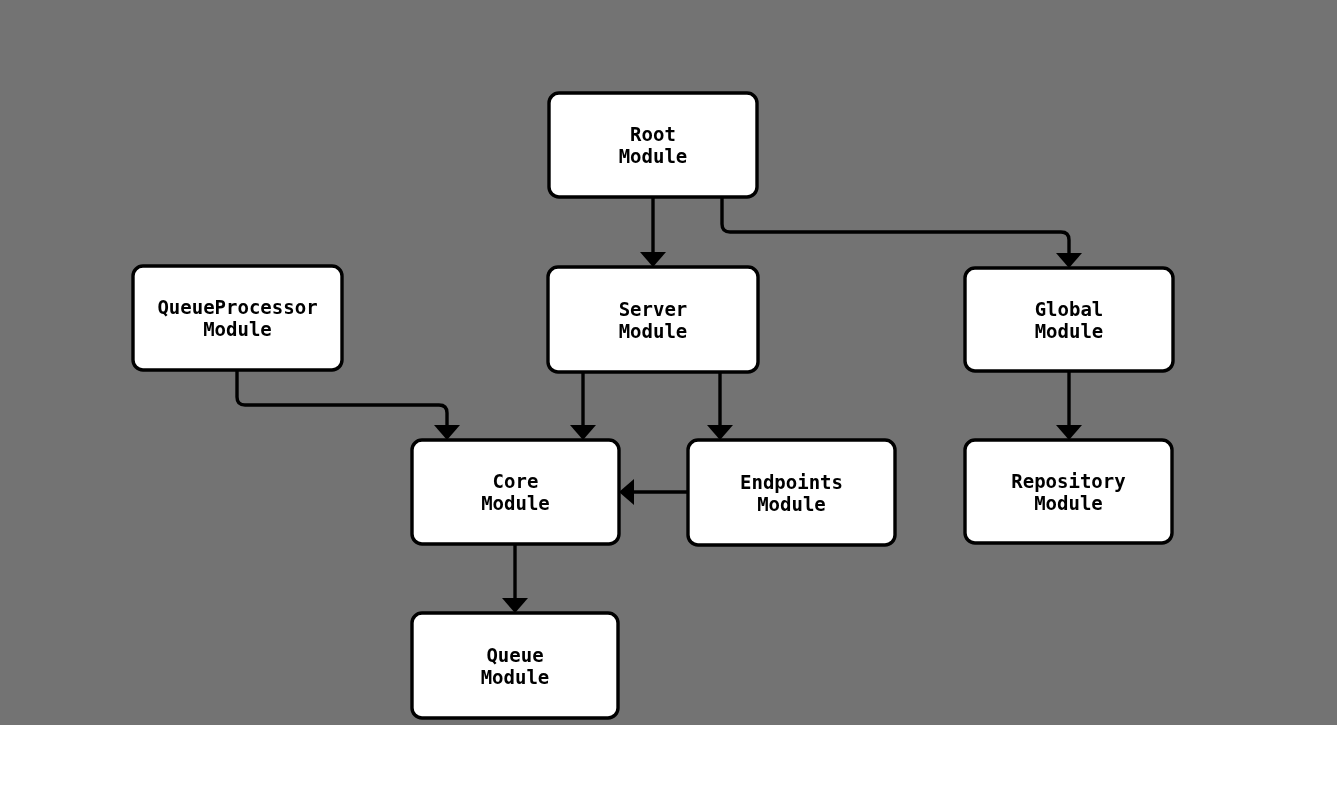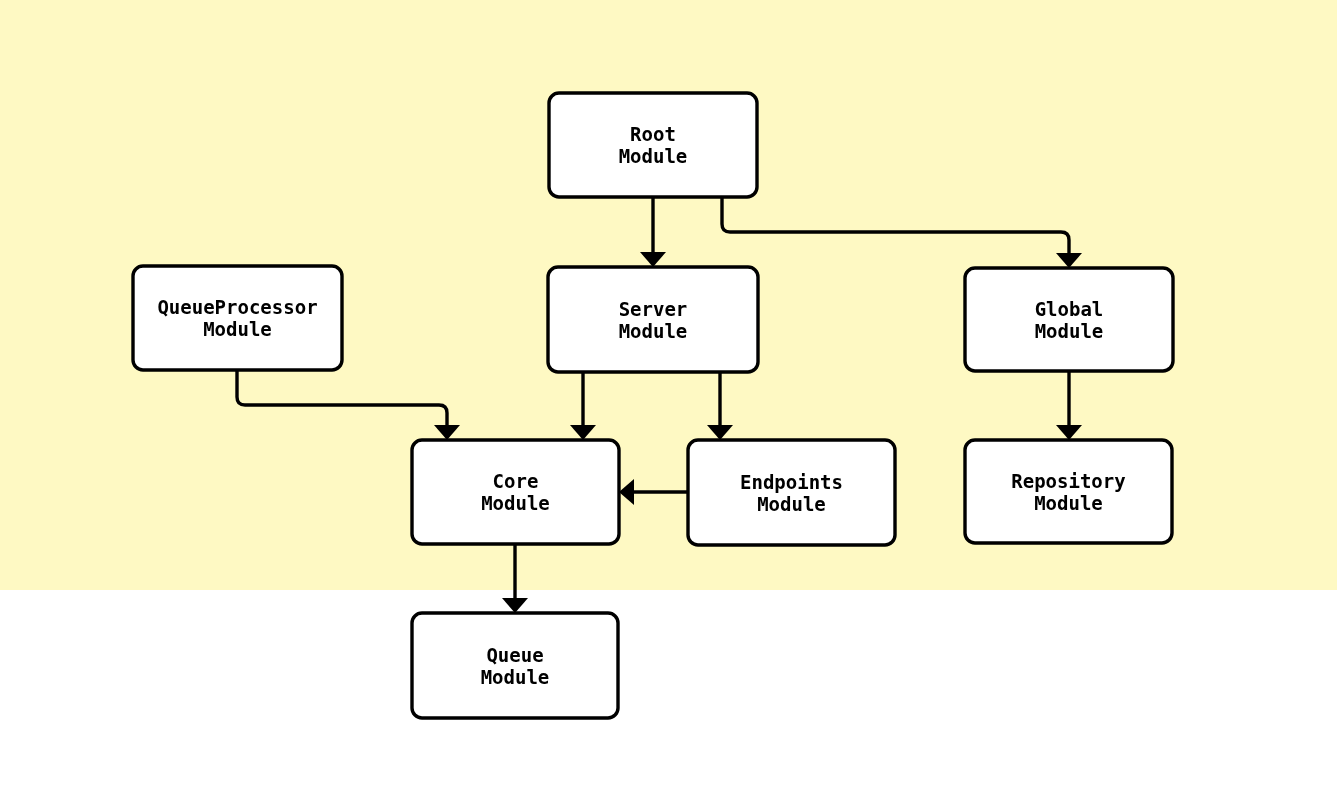--- a/index.html
+++ b/index.html
@@ -6,22 +6,22 @@
     margin: 0;
     padding: 0;
     background: #ffffff;
     width: 1337px;
     height: 809px;
     overflow: hidden;
   }
   .diagram-wrap {
     position: relative;
     width: 1337px;
-    height: 590px;
-    background: #fef9c3;
+    height: 725px;
+    background: #737373;
   }
   svg {
     display: block;
   }
   .node-label {
     font-family: "DejaVu Sans Mono", "Liberation Mono", monospace;
     font-weight: bold;
     font-size: 19px;
     fill: #000000;
     text-anchor: middle;

